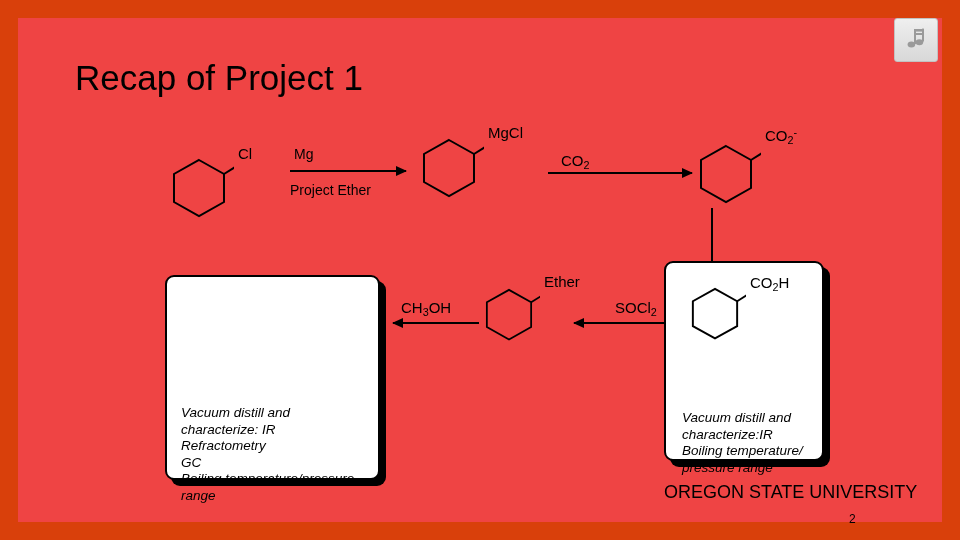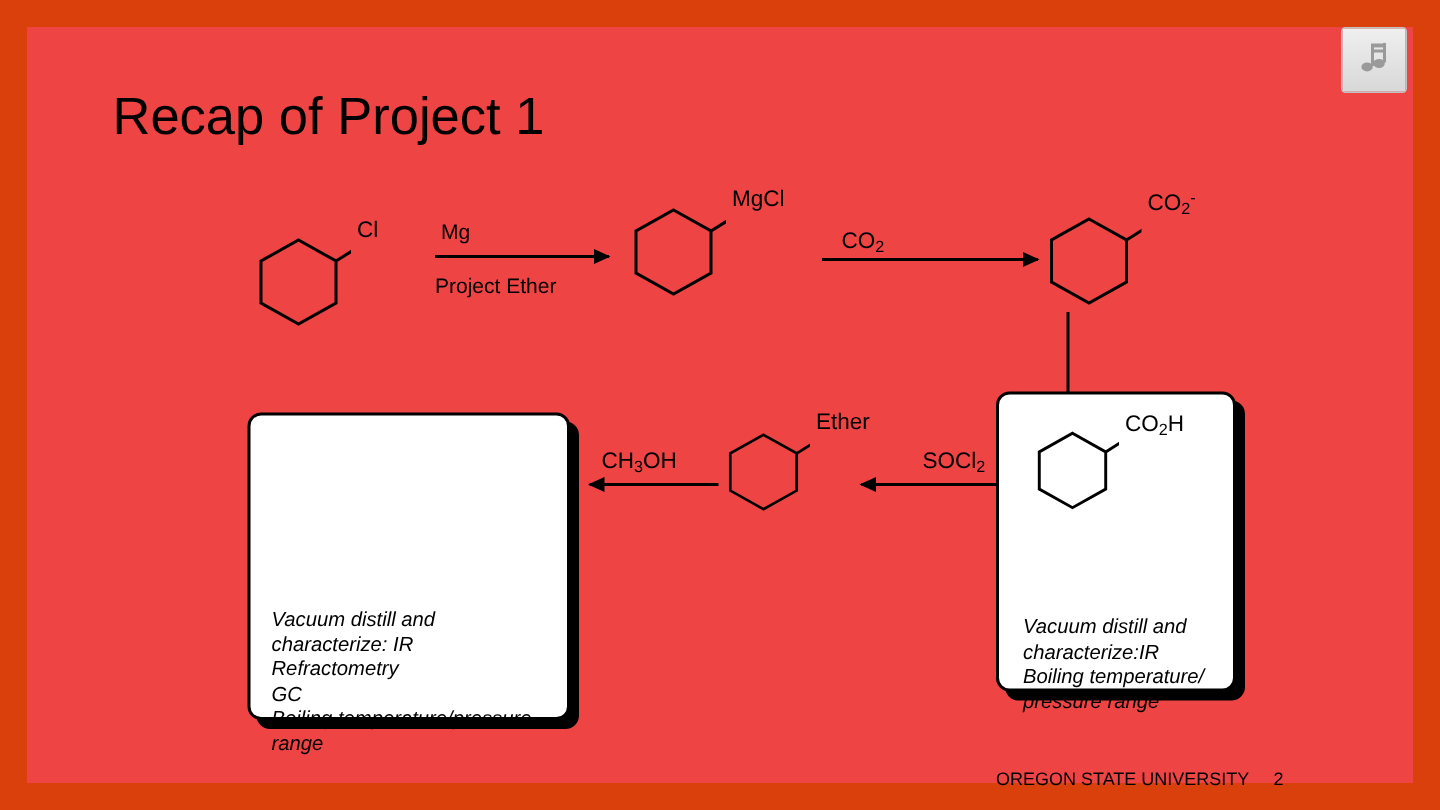--- a/index.html
+++ b/index.html
@@ -52,22 +52,22 @@
     position:absolute;box-sizing:border-box;
     background:#FFFFFF;border:2px solid #000;border-radius:9px;
     box-shadow:6px 6px 0 0 #000;
   }
   .boxtext{
     position:absolute;font-style:italic;font-size:13.5px;color:#000;
     line-height:16.5px;white-space:pre-line;margin-top:40px;
   }
   
   #footer{
-    position:absolute;left:646px;top:494px;
-    font-size:12px;color:#000;white-space:nowrap;
+    position:absolute;left:646px;top:464px;
+    font-size:18px;color:#000;white-space:nowrap;
   }
   #pagenum{position:absolute;left:831px;top:494px;font-size:12px;color:#000;}
 </style>
 </head>
 <body>
 
 <div id="slide">
 
   <div id="audio-btn">
     <svg width="22" height="24" viewBox="0 0 22 24">

